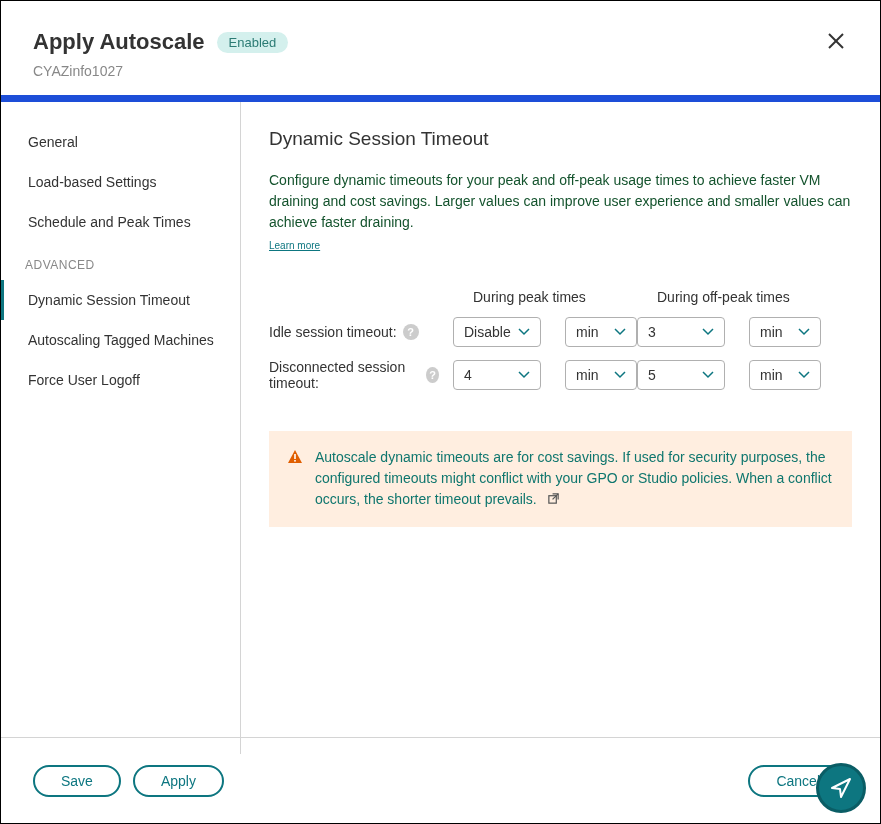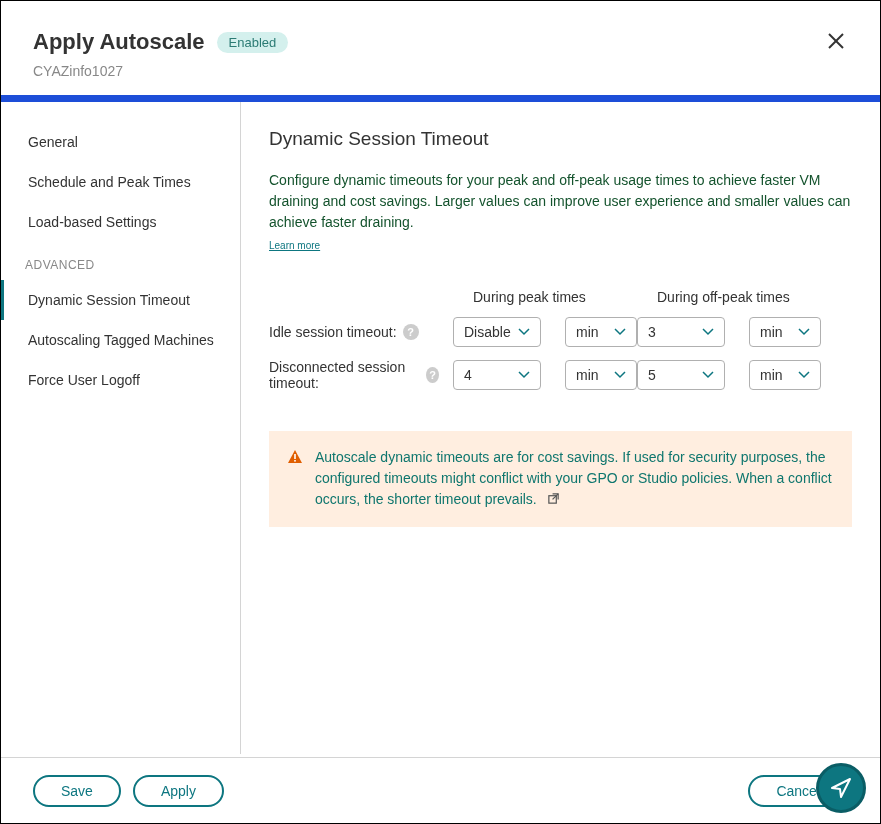--- a/index.html
+++ b/index.html
@@ -197,21 +197,21 @@
     .external-icon {
       display: inline-block;
       margin-left: 6px;
       vertical-align: middle;
     }
     .footer {
       position: absolute;
       bottom: 0;
       left: 0;
       right: 0;
-      height: 66px;
+      height: 86px;
       border-top: 1px solid #d4d4d4;
       display: flex;
       align-items: center;
       justify-content: space-between;
       padding: 0 32px;
     }
     .footer-left, .footer-right {
       display: flex;
       gap: 12px;
       align-items: center;
@@ -256,22 +256,22 @@
     <svg width="18" height="18" viewBox="0 0 18 18">
         <line x1="2" y1="2" x2="16" y2="16" stroke="#333" stroke-width="2"></line>
         <line x1="16" y1="2" x2="2" y2="16" stroke="#333" stroke-width="2"></line>
       </svg>
   </div>
 </div>
 
 <div class="main-container">
   <div class="sidebar">
     <div class="sidebar-item">General</div>
+    <div class="sidebar-item">Load-based Settings</div>
     <div class="sidebar-item">Schedule and Peak Times</div>
-    <div class="sidebar-item">Load-based Settings</div>
     <div class="sidebar-heading">ADVANCED</div>
     <div class="sidebar-item active">Dynamic Session Timeout</div>
     <div class="sidebar-item">Autoscaling Tagged Machines</div>
     <div class="sidebar-item">Force User Logoff</div>
   </div>
 
   <div class="content">
     <h2 class="content-title">Dynamic Session Timeout</h2>
     <p class="description">Configure dynamic timeouts for your peak and off-peak usage times to achieve faster VM draining and cost savings. Larger values can improve user experience and smaller values can achieve faster draining.</p>
     <a class="learn-more">Learn more</a>

